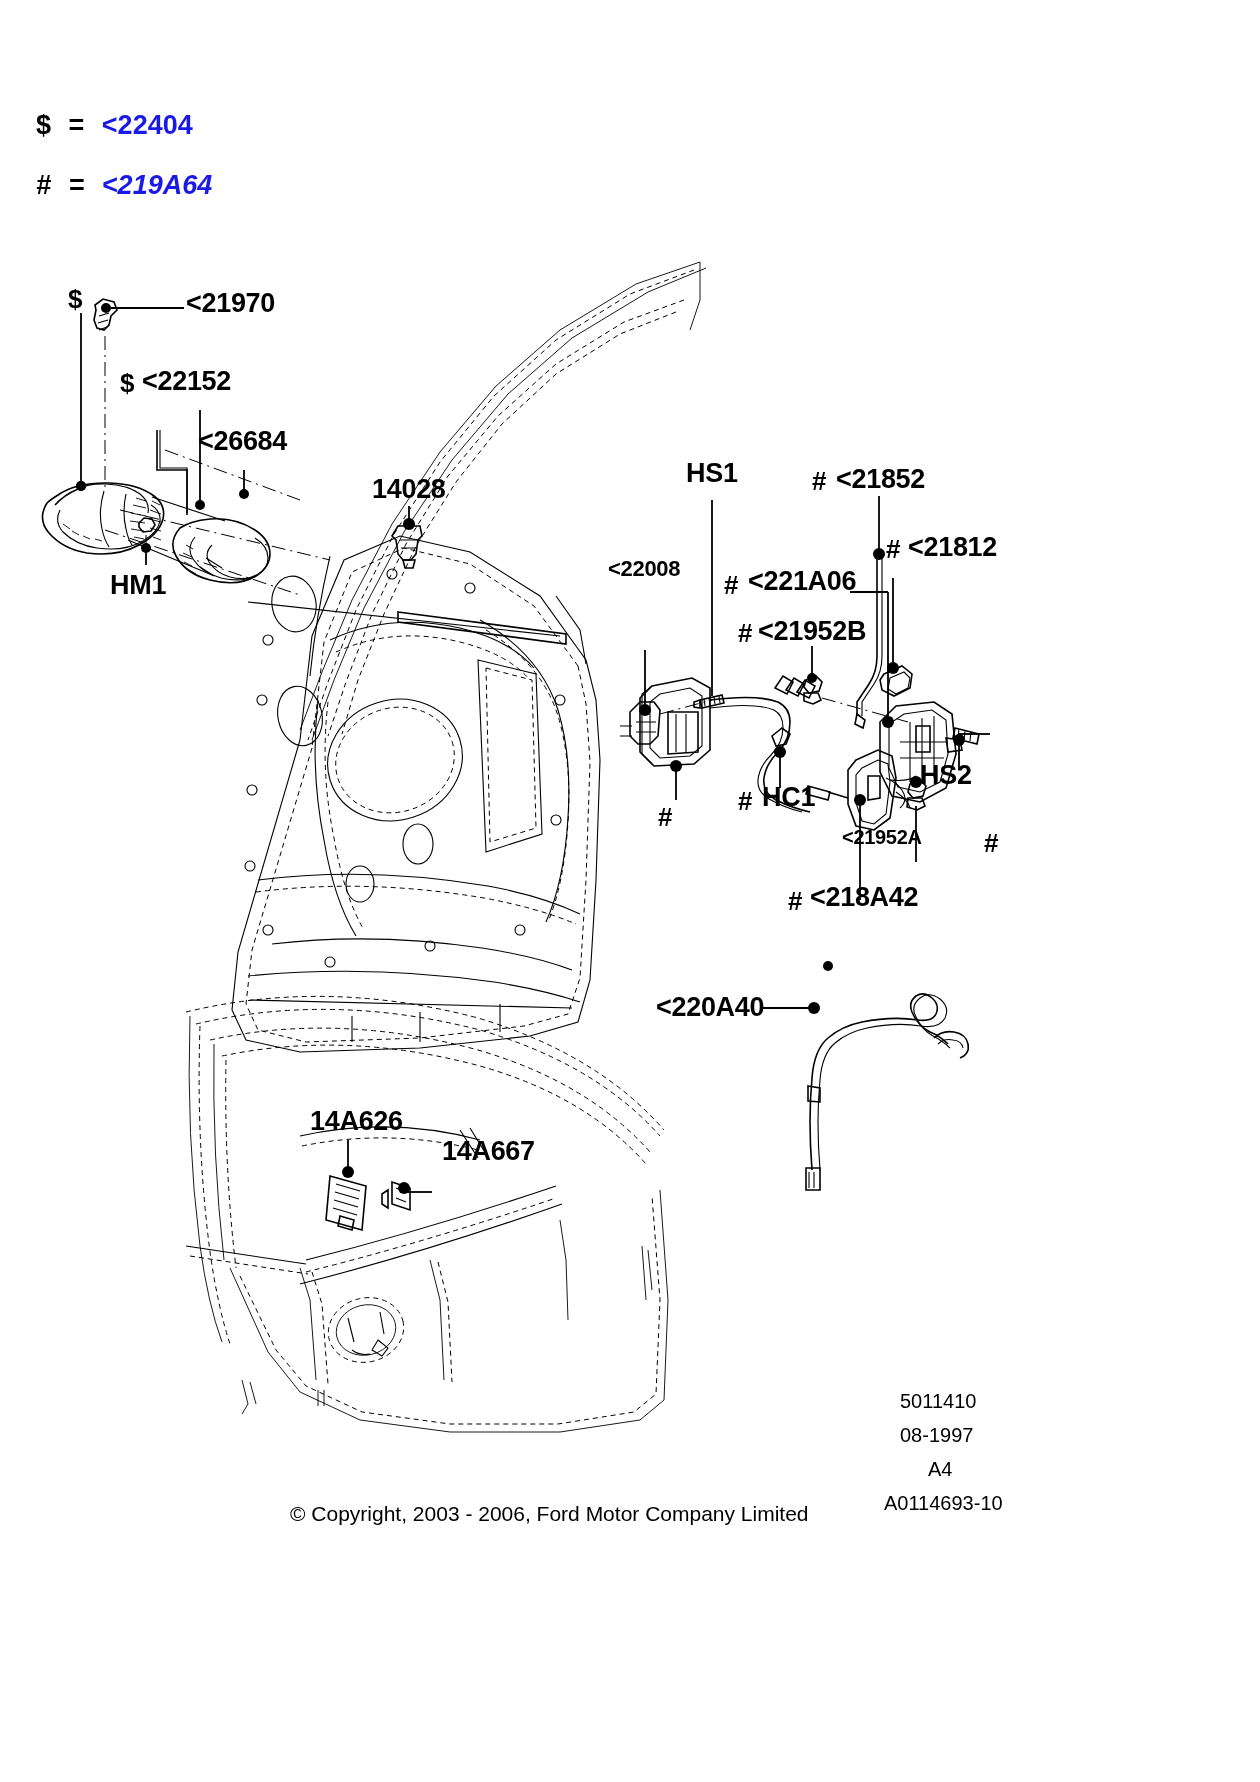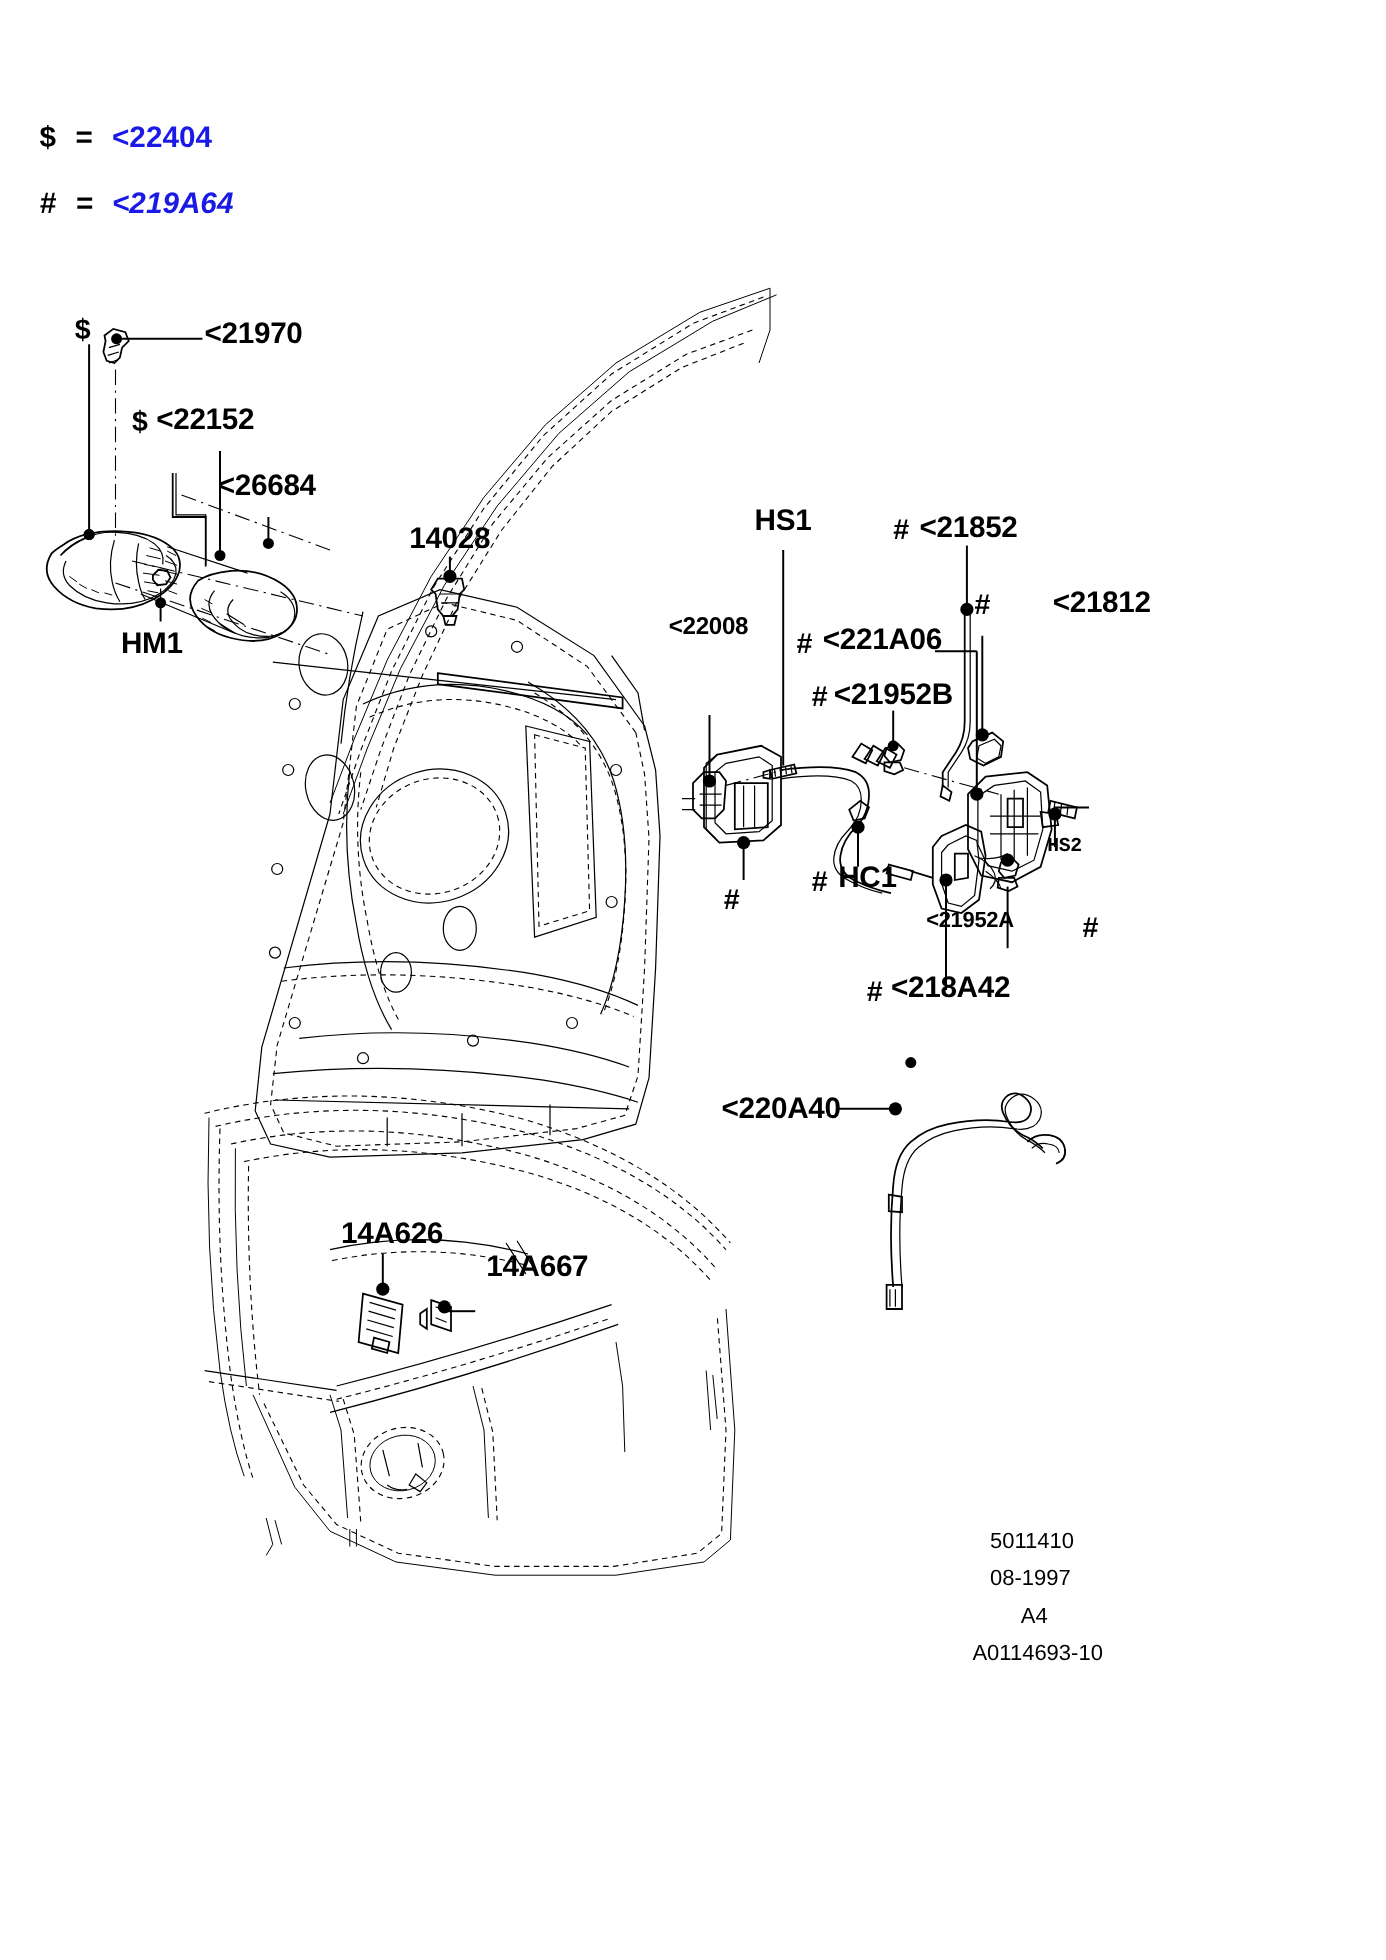--- a/index.html
+++ b/index.html
@@ -374,46 +374,47 @@
   <div class="lbl" style="left:372px;top:474px;font-size:27px;">14028</div>
 
   <div class="lbl" style="left:608px;top:556px;font-size:22px;">&lt;22008</div>
 
   <div class="lbl" style="left:686px;top:458px;font-size:27px;">HS1</div>
 
   <div class="marksym" style="left:812px;top:466px;font-size:26px;">#</div>
   <div class="lbl" style="left:836px;top:464px;font-size:27px;">&lt;21852</div>
 
   <div class="marksym" style="left:886px;top:534px;font-size:26px;">#</div>
-  <div class="lbl" style="left:957px;top:532px;font-size:27px;">&lt;21812</div>
+  <div class="lbl" style="left:908px;top:532px;font-size:27px;">&lt;21812</div>
 
   <div class="marksym" style="left:724px;top:570px;font-size:26px;">#</div>
   <div class="lbl" style="left:748px;top:566px;font-size:27px;">&lt;221A06</div>
 
   <div class="marksym" style="left:738px;top:618px;font-size:26px;">#</div>
   <div class="lbl" style="left:758px;top:616px;font-size:27px;">&lt;21952B</div>
 
   <div class="marksym" style="left:738px;top:786px;font-size:26px;">#</div>
   <div class="lbl" style="left:762px;top:782px;font-size:27px;">HC1</div>
 
-  <div class="lbl" style="left:952px;top:760px;font-size:18px;font-family:Liberation Mono, monospace;">HS2</div>
+  <div class="lbl" style="left:920px;top:760px;font-size:27px;">HS2</div>
 
   <div class="lbl" style="left:842px;top:826px;font-size:20px;">&lt;21952A</div>
   <div class="marksym" style="left:984px;top:828px;font-size:26px;">#</div>
 
   <div class="marksym" style="left:788px;top:886px;font-size:26px;">#</div>
   <div class="lbl" style="left:810px;top:882px;font-size:27px;">&lt;218A42</div>
 
   <div class="marksym" style="left:658px;top:802px;font-size:26px;">#</div>
 
   <div class="lbl" style="left:656px;top:992px;font-size:27px;">&lt;220A40</div>
 
   <div class="lbl" style="left:310px;top:1106px;font-size:27px;">14A626</div>
 
   <div class="lbl" style="left:442px;top:1136px;font-size:27px;">14A667</div>
 
   <div class="footline" style="left:900px;top:1390px;">5011410</div>
   <div class="footline" style="left:900px;top:1424px;">08-1997</div>
   <div class="footline" style="left:928px;top:1458px;">A4</div>
   <div class="footline" style="left:884px;top:1492px;">A0114693-10</div>
 
+  <div class="copyright" style="left:290px;top:1502px;">© Copyright, 2003 - 2006, Ford Motor Company Limited</div>
 
 </div>
 
 </body></html>

